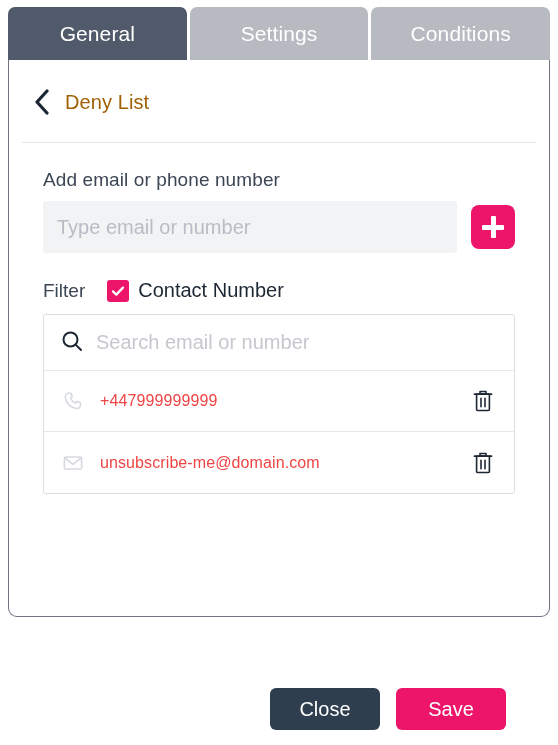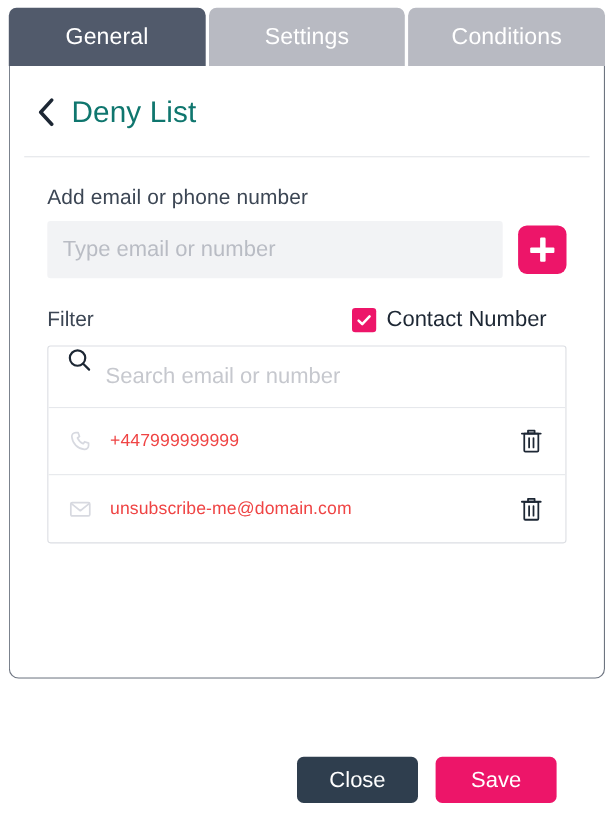--- a/index.html
+++ b/index.html
@@ -67,22 +67,22 @@
     padding: 26px 0 0 24px;
     height: 58px;
     box-sizing: border-box;
   }
   .back-chevron {
     width: 18px;
     height: 26px;
     display: block;
   }
   .page-title {
-    font-size: 27px;
-    color: #0f766e;
+    font-size: 20px;
+    color: #a16207;
     letter-spacing: 0.1px;
     line-height: 1;
   }
   .divider {
     height: 1px;
     background: #e3e5e9;
     margin: 24px 13px 0 13px;
   }
 
   
@@ -145,21 +145,20 @@
   }
   .plus-glyph::after {
     top: 0; left: 8.5px; height: 22px; width: 5px;
   }
 
   
   .filter-row {
     display: flex;
     align-items: center;
     margin: 26px 0 12px 0;
-    justify-content: space-between;
   }
   .filter-label {
     font-size: 19px;
     color: #3c4654;
     margin-right: 22px;
   }
   .check-item {
     display: flex;
     align-items: center;
     gap: 9px;
@@ -183,20 +182,21 @@
 
   
   .listbox {
     border: 1px solid #dcdee3;
     border-radius: 3px;
     background: #ffffff;
     overflow: hidden;
   }
   .search-row {
     display: flex;
+    align-items: center;
     gap: 10px;
     height: 56px;
     padding: 0 16px;
     border-bottom: 1px solid #e6e8ec;
     box-sizing: border-box;
   }
   .search-input {
     flex: 1 1 auto;
     border: none;
     outline: none;

